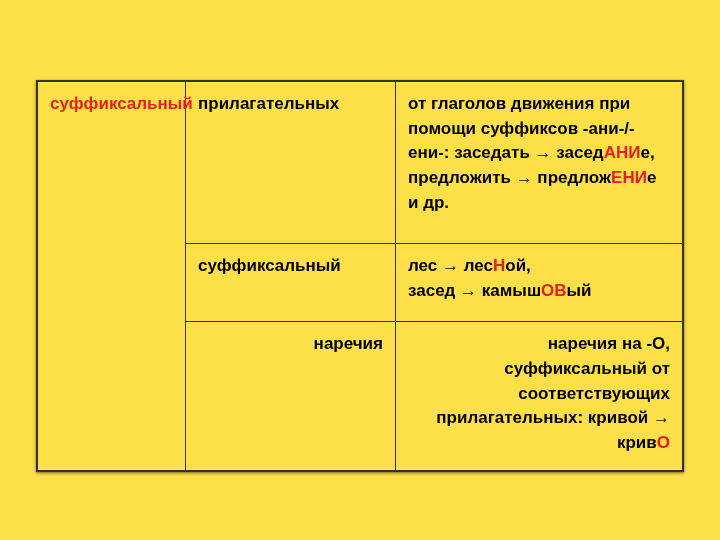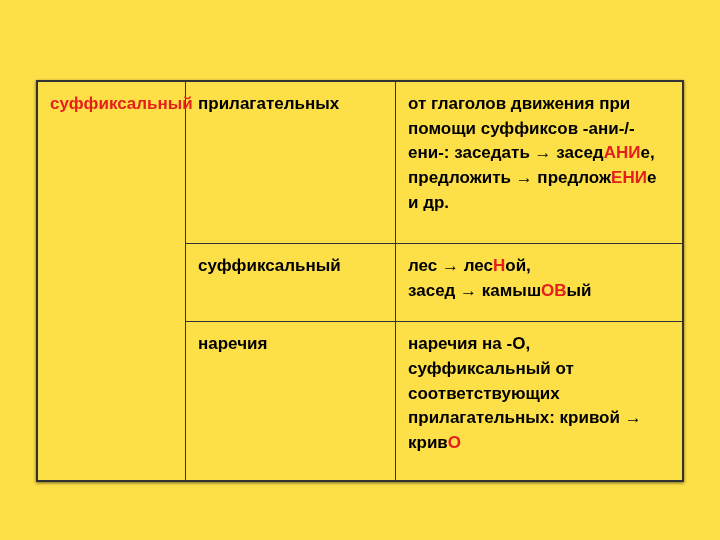--- a/index.html
+++ b/index.html
@@ -43,21 +43,21 @@
     width: 148px;
   }
   td.pos-col {
     width: 210px;
   }
   td.ex-col {
     width: auto;
     margin-top: 43px;
   }
   td.row2 { padding-bottom: 18px; }
-  td.row3 { padding-bottom: 24px; }
+  td.row3 { padding-bottom: 14px; text-align: right; }
   .label-red { color: #e51e1e; }
   .suffix-red { color: #e51e1e; }
 </style>
 </head>
 <body>
 
 <div class="slide">
   <div class="table-wrap">
     <table>
       <colgroup>

